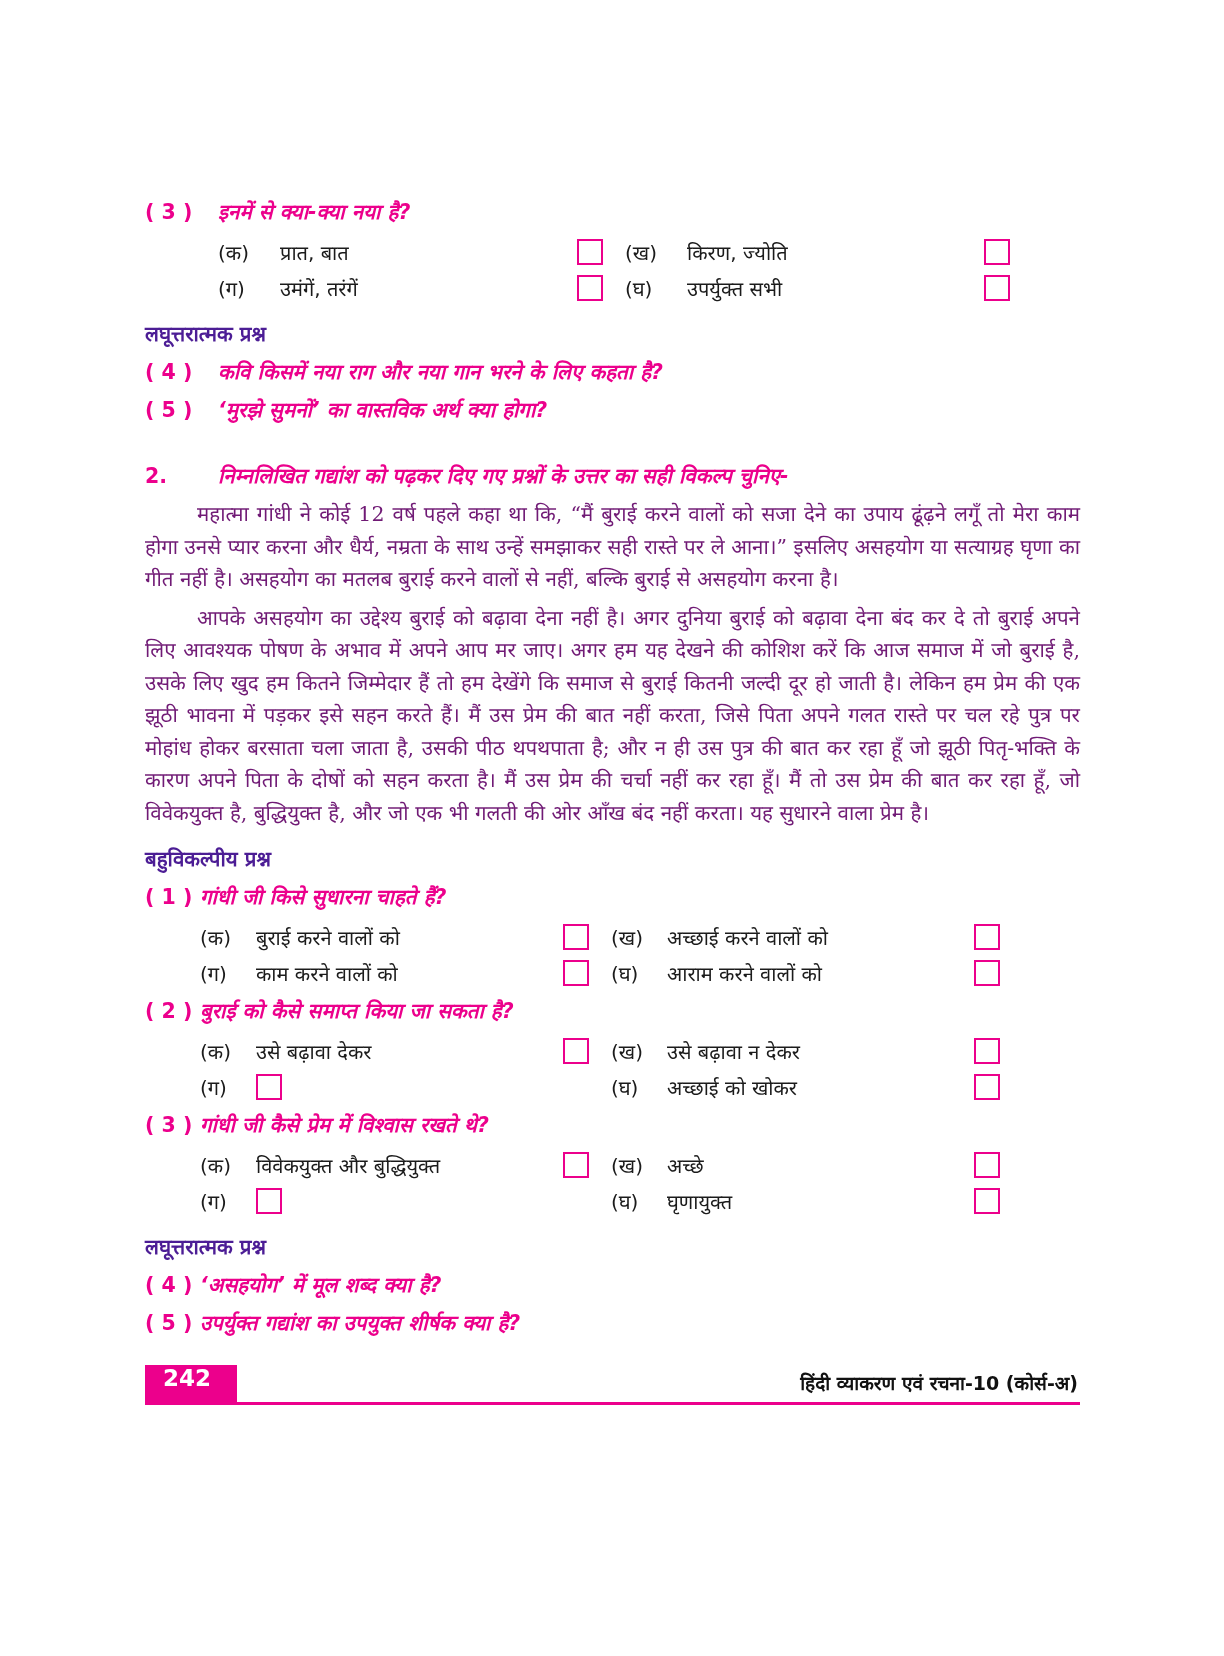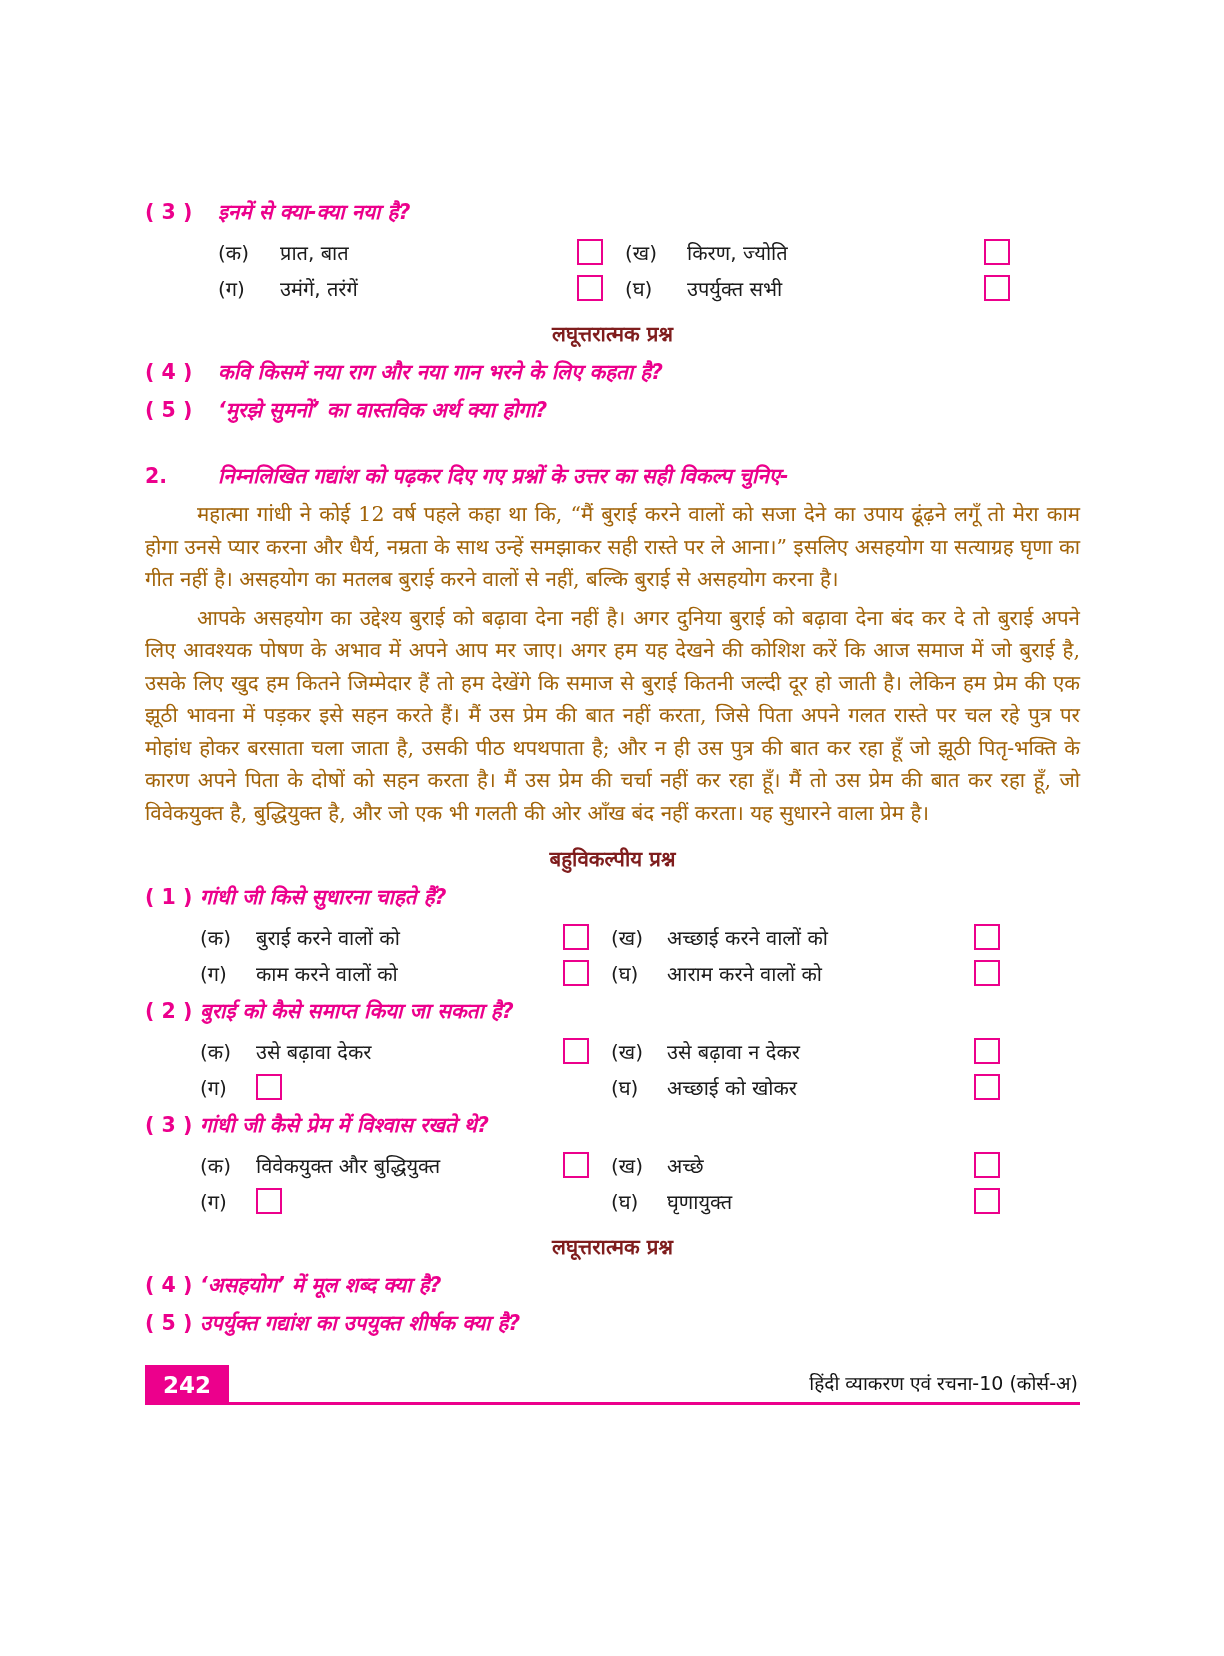--- a/index.html
+++ b/index.html
@@ -28,42 +28,42 @@
   .opt { display:flex; align-items:center; height:32px; }
   .opt-label { flex:none; width:62px; }
   .opts-mcq .opt-label { width:56px; }
   .opt-text { flex:1; padding-right:0; }
   .checkbox {
     width:26px; height:26px; flex:none;
     border:2px solid #ec008c; background:#ffffff; display:inline-block;
   }
 
   .center-heading {
-    text-align:center; font-size:20.5px; font-weight:bold; color:#7f1d1d;
+    text-align:left; font-size:20.5px; font-weight:bold; color:#4c1d95;
     line-height:32px; margin-top:14px; margin-bottom:2px;
   }
 
   .sec-title { margin-top:34px; }
 
   .body-para {
     font-size:20.5px; line-height:32.5px; text-align:justify;
-    text-indent:52px; margin-top:6px; color:#a16207;
+    text-indent:52px; margin-top:6px; color:#701a75;
     font-family:"DejaVu Serif", serif;
   }
 
   .mcq-block { margin-top:2px; }
 
   .footer { margin-top:26px; display:flex; align-items:flex-end; }
   .page-badge {
-    background:#ec008c; color:#ffffff; width:84px; height:40px; flex:none;
-    display:flex; align-items:center; padding-left:18px;
+    background:#ec008c; color:#ffffff; width:92px; height:40px; flex:none;
+    display:flex; padding-left:18px;
     font-size:23px; font-weight:bold;
   }
   .footer-right { flex:1; display:flex; flex-direction:column; align-items:flex-end; }
-  .footer-title { font-size:19px; font-weight:normal; color:#111; margin-bottom:6px; padding-right:2px; }
+  .footer-title { font-size:19px; font-weight:bold; color:#111; margin-bottom:6px; padding-right:2px; }
   .footer-rule { width:100%; height:3px; background:#ec008c; }
 </style>
 </head>
 <body>
 
 <div class="page">
   <div class="content">
 
     <div class="q-line magenta">
       <span class="q-num qn-73">( 3 )</span>

